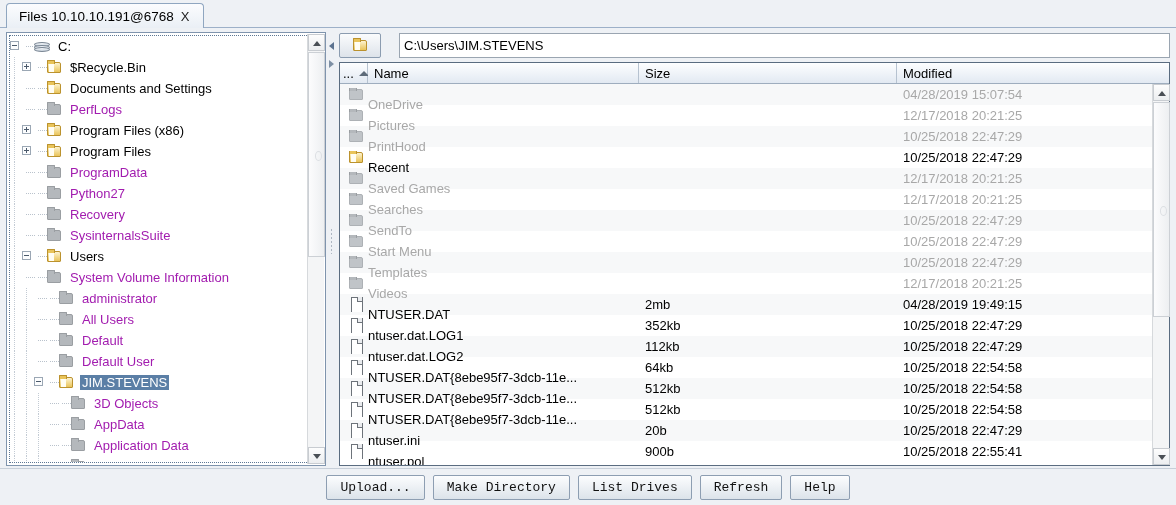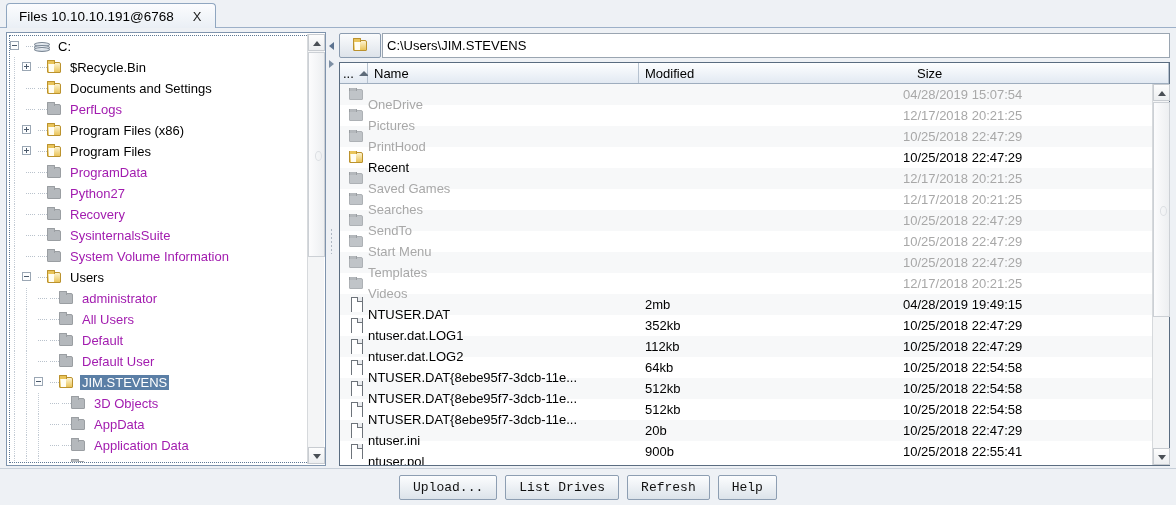--- a/index.html
+++ b/index.html
@@ -19,21 +19,21 @@
     position: absolute; left: 0; top: 0; width: 1176px; height: 28px;
     background: #eef1f5;
   }
   .tabstrip:after {
     content: ""; position: absolute; left: 0; bottom: 0; width: 1176px; height: 1px;
     background: #9db0c8;
   }
   .tab {
     position: absolute; left: 6px; top: 3px; height: 25px;
     padding: 0 10px 0 12px;
-    display: flex; align-items: center; gap: 16px;
+    display: flex; align-items: center; gap: 4px;
     background: linear-gradient(#fbfcfe, #eaeff5);
     border: 1px solid #8fa6c0;
     border-bottom: none;
     border-radius: 4px 4px 0 0;
     font-size: 13.5px;
     z-index: 3;
   }
   .tab-label { white-space: nowrap; }
   .tab-close {
     font-size: 13px; line-height: 1; padding: 1px 3px; color: #222;
@@ -183,21 +183,21 @@
     position: absolute; left: 0; top: 0; width: 831px; height: 27px;
     display: flex; align-items: center;
   }
   .path-btn {
     width: 42px; height: 25px; flex: none; position: relative;
     background: linear-gradient(#fbfcfd, #dde3ea);
     border: 1px solid #8b9cb0; border-radius: 2px;
   }
   .path-btn .folder-y { left: 13px; top: 6px; }
   .path-field {
-    flex: 1; height: 25px; margin-left: 1px;
+    flex: 1; height: 25px; margin-left: 18px;
     background: #fff; border: 1px solid #9aa5b1;
     display: flex; align-items: center; padding: 0 4px;
     font-size: 13px;
   }
 
   .table-wrap {
     position: absolute; left: 0; top: 30px; width: 831px; height: 404px;
     background: #fff; border: 1px solid #5a6c80;
   }
   .thead {
@@ -423,44 +423,44 @@
             <span class="ico">
               <span class="folder-g"></span>
             </span>
             <span class="t-label t-dim">SysinternalsSuite</span>
           </div>
           <div class="trow-tree tree-row">
             <span class="tw">
               <span class="guide-v"></span>
             </span>
             <span class="tw">
+              <span class="expander"></span>
+            </span>
+            <span class="tw">
+              <span class="guide"></span>
+            </span>
+            <span class="ico">
+              <span class="folder-y"></span>
+            </span>
+            <span class="t-label">Users</span>
+          </div>
+          <div class="trow-tree tree-row">
+            <span class="tw">
+              <span class="guide-v"></span>
+            </span>
+            <span class="tw">
               <span class="guide"></span>
             </span>
             <span class="tw">
               <span class="guide"></span>
             </span>
             <span class="ico">
               <span class="folder-g"></span>
             </span>
             <span class="t-label t-dim">System Volume Information</span>
-          </div>
-          <div class="trow-tree tree-row">
-            <span class="tw">
-              <span class="guide-v"></span>
-            </span>
-            <span class="tw">
-              <span class="expander"></span>
-            </span>
-            <span class="tw">
-              <span class="guide"></span>
-            </span>
-            <span class="ico">
-              <span class="folder-y"></span>
-            </span>
-            <span class="t-label">Users</span>
           </div>
           <div class="trow-tree tree-row">
             <span class="tw">
               <span class="guide-v"></span>
             </span>
             <span class="tw">
               <span class="guide-v"></span>
             </span>
             <span class="tw">
               <span class="guide"></span>
@@ -656,25 +656,25 @@
 
       <div class="table-wrap">
         <div class="thead">
           <div class="th c0">
             <span>...</span>
             <span class="sort-asc"></span>
           </div>
           <div class="th c1">
             <span>Name</span>
           </div>
+          <div class="th c2">
+            <span>Size</span>
+          </div>
           <div class="th c3">
             <span>Modified</span>
-          </div>
-          <div class="th c2">
-            <span>Size</span>
           </div>
         </div>
         <div class="tbody" id="file-rows">
             <div class="trow odd">
               <div class="cell c0 dim">
                 <span class="ico">
                   <span class="folder-g"></span>
                 </span>
               </div>
               <div class="cell c1 dim">OneDrive</div>
@@ -845,18 +845,19 @@
               <span class="tri"></span>
             </div>
         </div>
       </div>
 
     </div>
   </div>
 
   <div class="btnbar" id="btnbar">
       <div class="btn">Upload...</div>
+      <div class="btn">Make Directory</div>
       <div class="btn">List Drives</div>
       <div class="btn">Refresh</div>
       <div class="btn">Help</div>
     </div>
 
 </div>
 
 </body></html>

